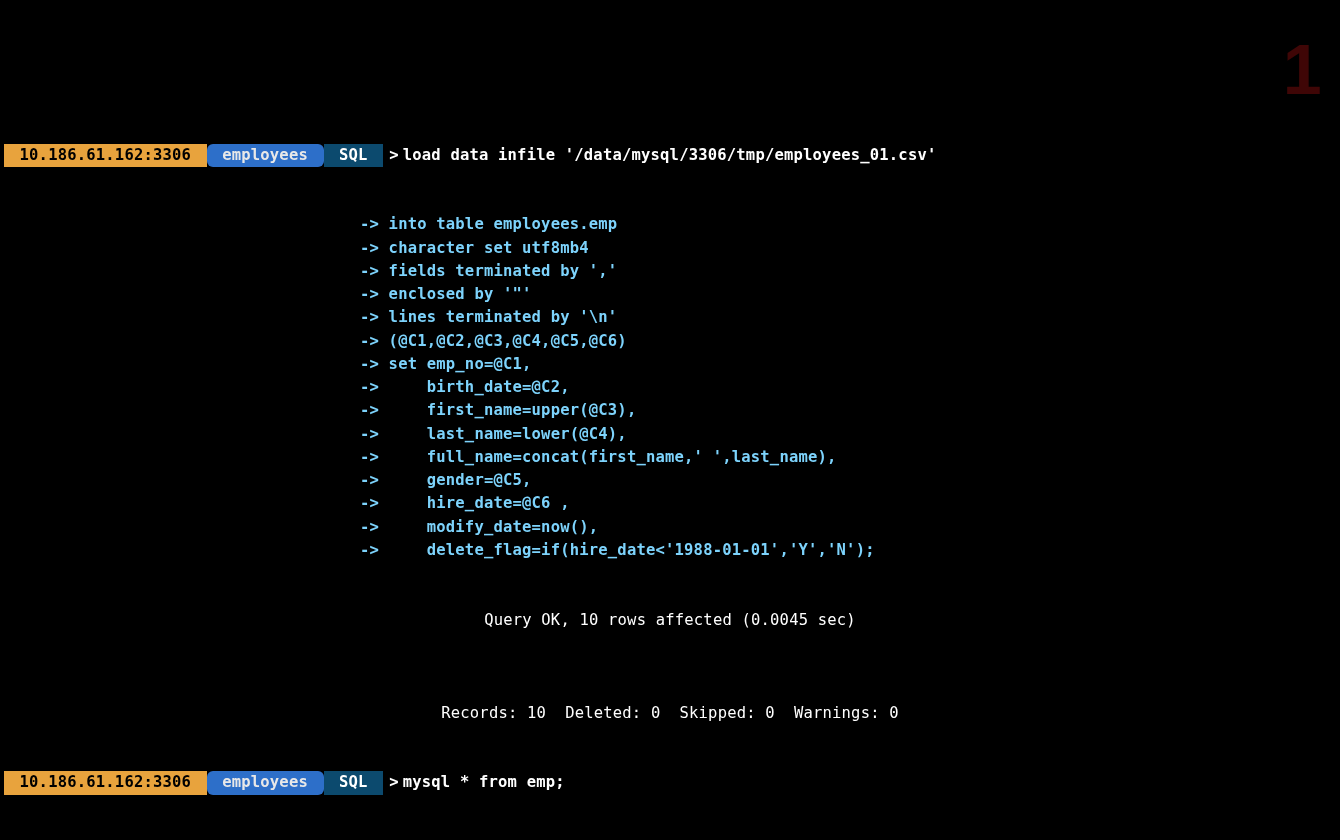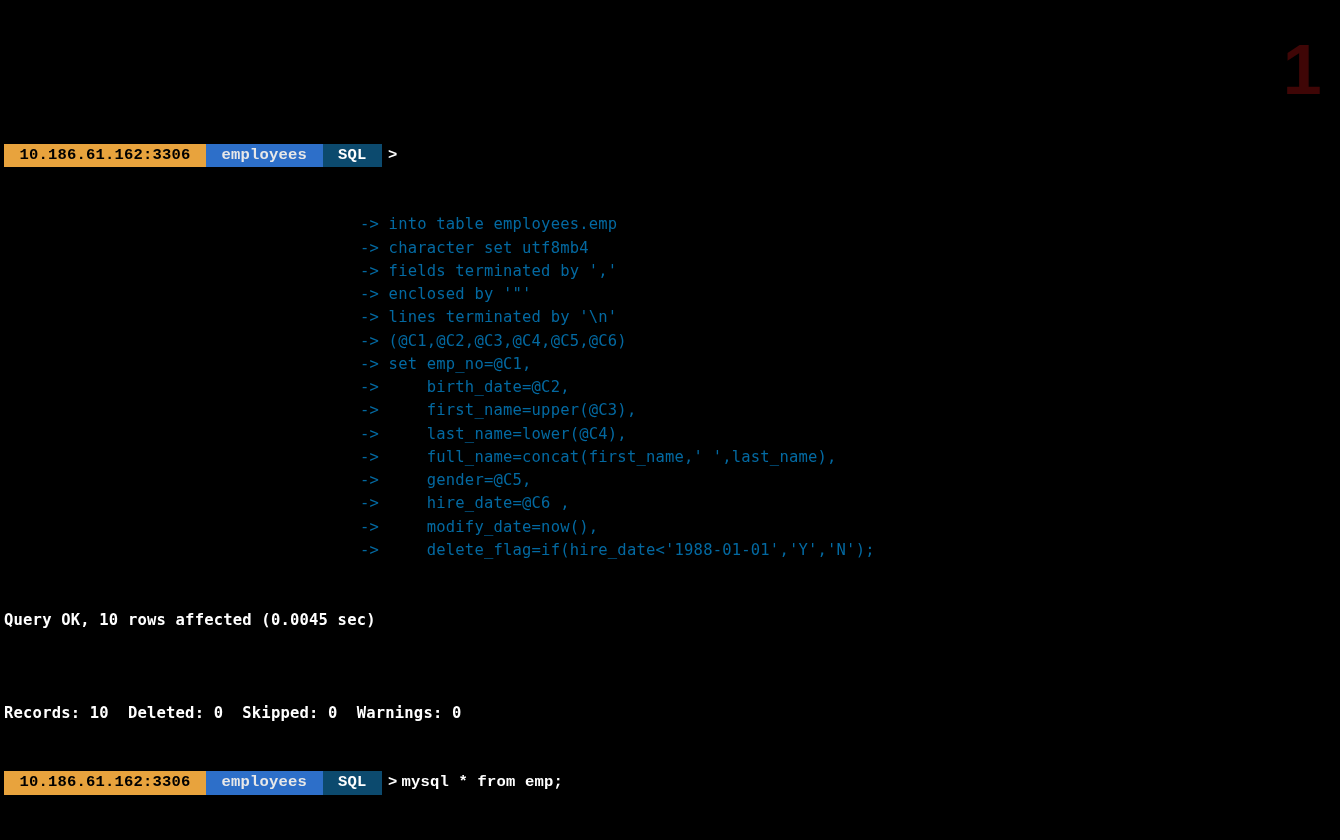--- a/index.html
+++ b/index.html
@@ -11,34 +11,34 @@
       line-height: 1.5;
       padding: 4px;
       white-space: pre;
       overflow: hidden;
       letter-spacing: 0.2px;
     }
     .prompt-line {
       display: flex;
       align-items: center;
       flex-wrap: nowrap;
-      font-family: Liberation Mono, monospace;
     }
     .tag {
       padding: 0 6px;
       font-weight: bold;
       display: inline-block;
     }
     .tag-host {
       background: #e8a33d;
       color: #000000;
     }
     .tag-db {
       background: #2d6fc9;
       color: #e8e8e8;
+      border-radius: 6px;
     }
     .tag-sql {
       background: #0c4a6e;
       color: #ffffff;
     }
     .prompt-sep {
       color: #ffffff;
       padding: 0 4px 0 6px;
       font-weight: bold;
     }
@@ -48,26 +48,27 @@
     }
     .cont-line {
       display: flex;
     }
     .cont-indent {
       display: inline-block;
       width: 356px;
       flex-shrink: 0;
     }
     .arrow {
-      color: #0369a1;
-      font-weight: normal;
+      color: #7dd3fc;
+      font-weight: bold;
     }
     .result-line {
       color: #ffffff;
-      font-weight: bold;
+      font-weight: normal;
+      text-align: center;
     }
     .watermark {
       position: absolute;
       top: 18px;
       right: 18px;
       font-size: 70px;
       font-weight: bold;
       color: #4a0808;
       opacity: 0.85;
       font-family: sans-serif;
@@ -75,21 +76,21 @@
     }
   </style>
 </head>
 <body>
 
 
 
 <div class="watermark">1</div>
 
 <div class="prompt-line">
-  <span class="tag tag-host"> 10.186.61.162:3306 </span><span class="tag tag-db"> employees </span><span class="tag tag-sql"> SQL </span><span class="prompt-sep">&gt;</span>
+  <span class="tag tag-host"> 10.186.61.162:3306 </span><span class="tag tag-db"> employees </span><span class="tag tag-sql"> SQL </span><span class="prompt-sep">&gt;</span><span class="cmd-text">load data infile '/data/mysql/3306/tmp/employees_01.csv'</span>
 </div>
 
 <div id="cmd1-cont"><div class="cont-line"><span class="cont-indent"></span><span class="cmd-text arrow">-&gt; into table employees.emp</span></div><div class="cont-line"><span class="cont-indent"></span><span class="cmd-text arrow">-&gt; character set utf8mb4</span></div><div class="cont-line"><span class="cont-indent"></span><span class="cmd-text arrow">-&gt; fields terminated by ','</span></div><div class="cont-line"><span class="cont-indent"></span><span class="cmd-text arrow">-&gt; enclosed by '"'</span></div><div class="cont-line"><span class="cont-indent"></span><span class="cmd-text arrow">-&gt; lines terminated by '\n'</span></div><div class="cont-line"><span class="cont-indent"></span><span class="cmd-text arrow">-&gt; (@C1,@C2,@C3,@C4,@C5,@C6)</span></div><div class="cont-line"><span class="cont-indent"></span><span class="cmd-text arrow">-&gt; set emp_no=@C1,</span></div><div class="cont-line"><span class="cont-indent"></span><span class="cmd-text arrow">-&gt;     birth_date=@C2,</span></div><div class="cont-line"><span class="cont-indent"></span><span class="cmd-text arrow">-&gt;     first_name=upper(@C3),</span></div><div class="cont-line"><span class="cont-indent"></span><span class="cmd-text arrow">-&gt;     last_name=lower(@C4),</span></div><div class="cont-line"><span class="cont-indent"></span><span class="cmd-text arrow">-&gt;     full_name=concat(first_name,' ',last_name),</span></div><div class="cont-line"><span class="cont-indent"></span><span class="cmd-text arrow">-&gt;     gender=@C5,</span></div><div class="cont-line"><span class="cont-indent"></span><span class="cmd-text arrow">-&gt;     hire_date=@C6 ,</span></div><div class="cont-line"><span class="cont-indent"></span><span class="cmd-text arrow">-&gt;     modify_date=now(),</span></div><div class="cont-line"><span class="cont-indent"></span><span class="cmd-text arrow">-&gt;     delete_flag=if(hire_date&lt;'1988-01-01','Y','N');</span></div></div>
 
 <div class="result-line">Query OK, 10 rows affected (0.0045 sec)</div>
 <div class="result-line"> </div>
 <div class="result-line">Records: 10  Deleted: 0  Skipped: 0  Warnings: 0</div>
 
 <div class="prompt-line">
   <span class="tag tag-host"> 10.186.61.162:3306 </span><span class="tag tag-db"> employees </span><span class="tag tag-sql"> SQL </span><span class="prompt-sep">&gt;</span><span class="cmd-text">mysql * from emp;</span>

